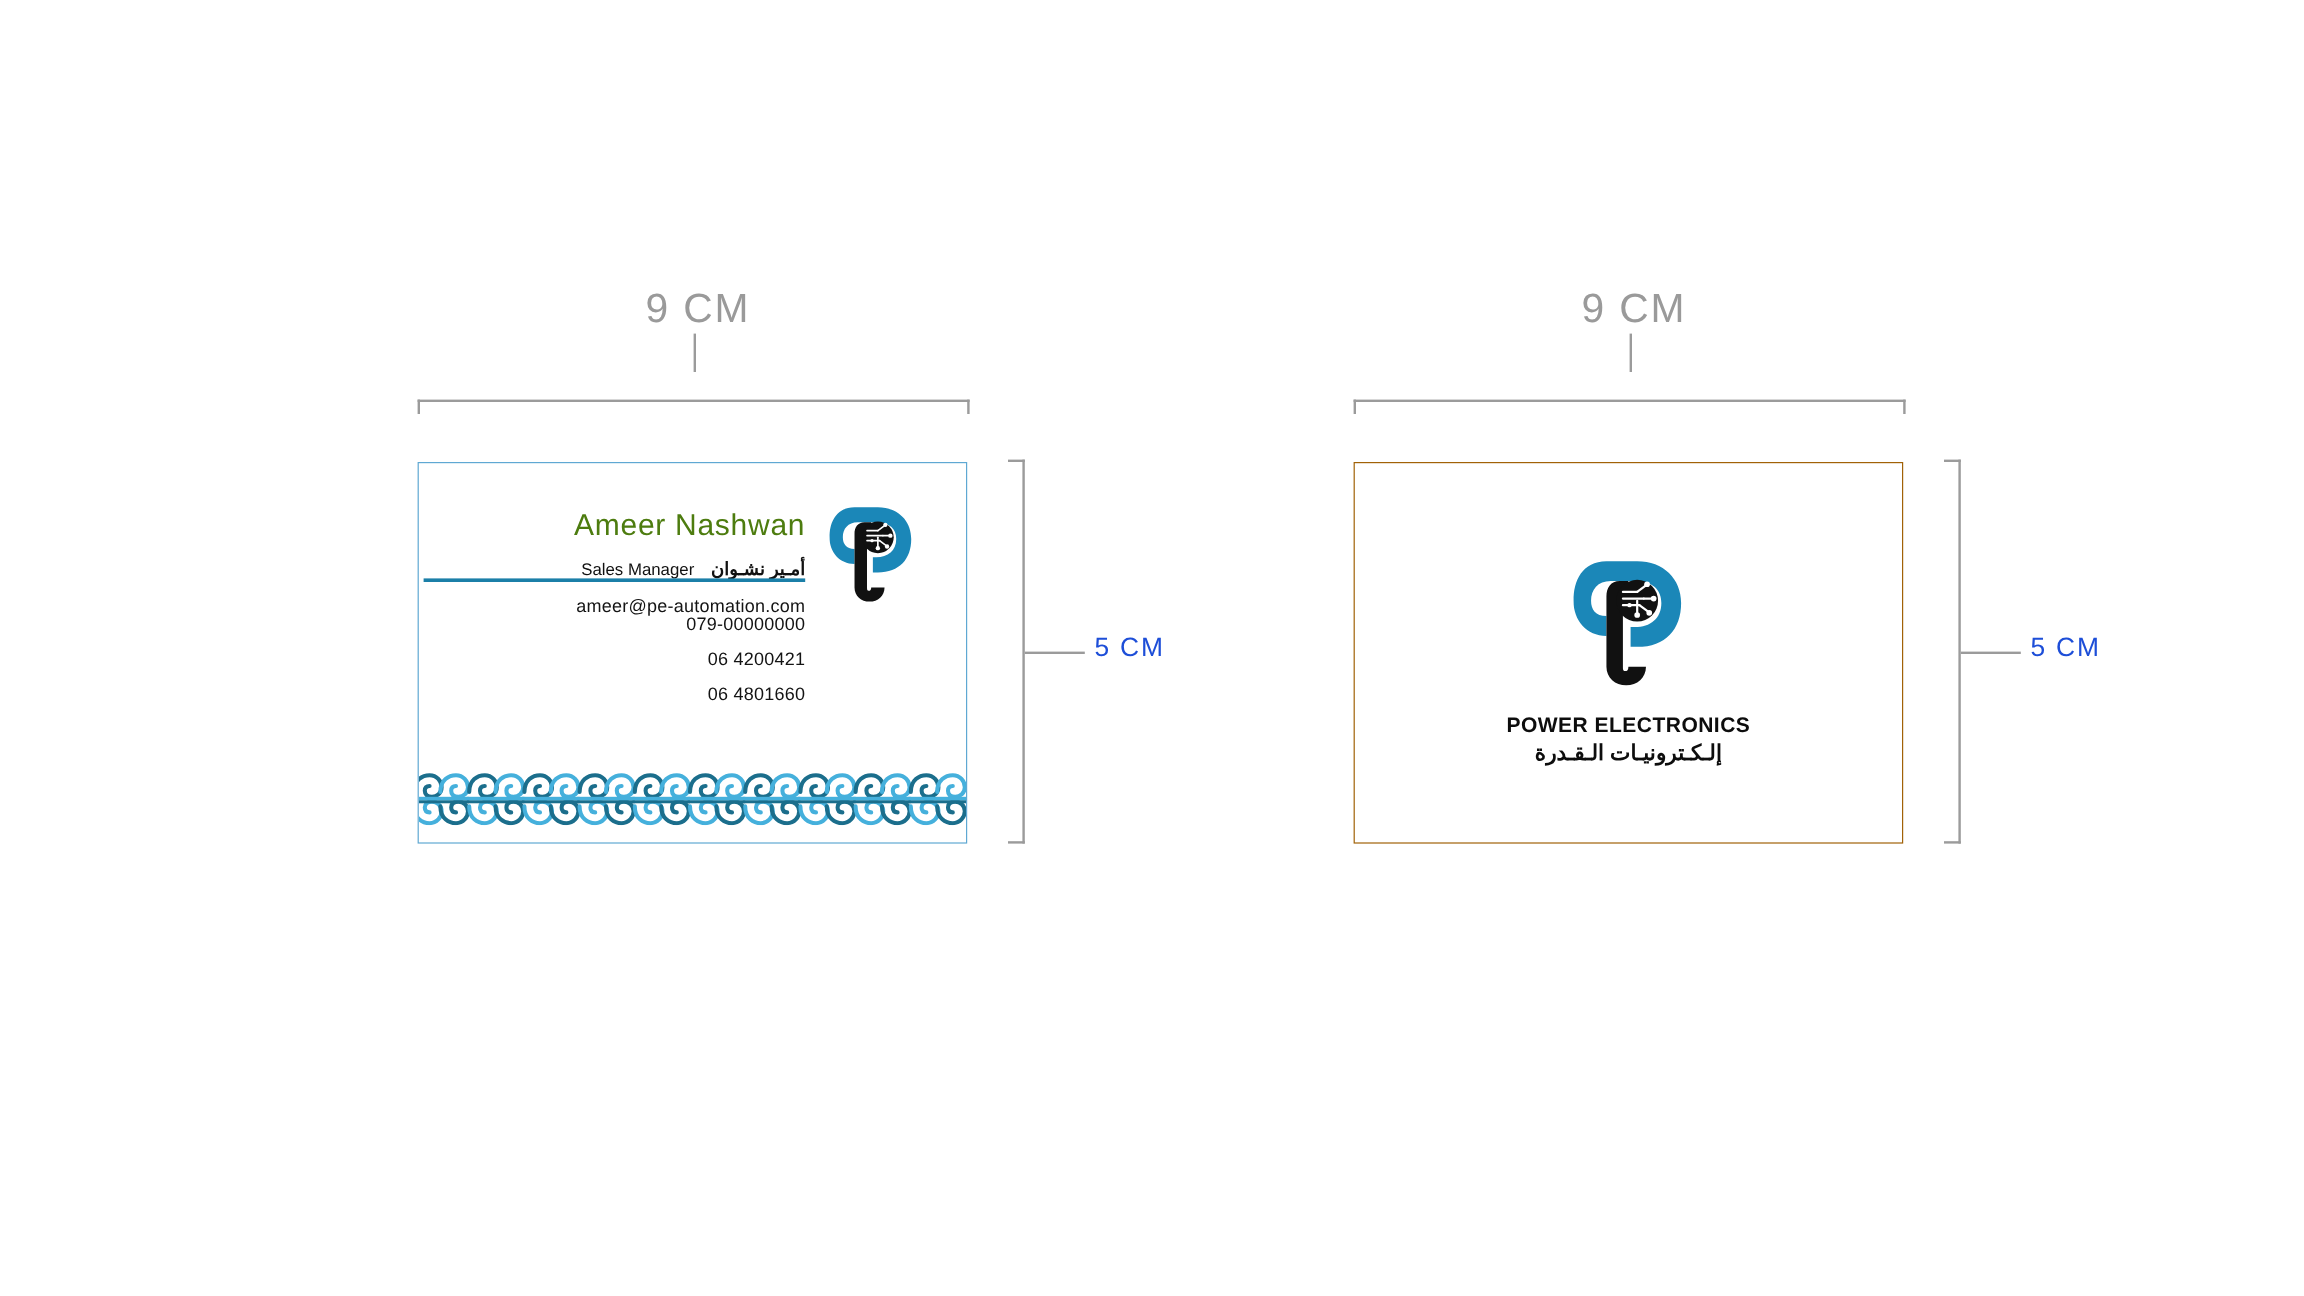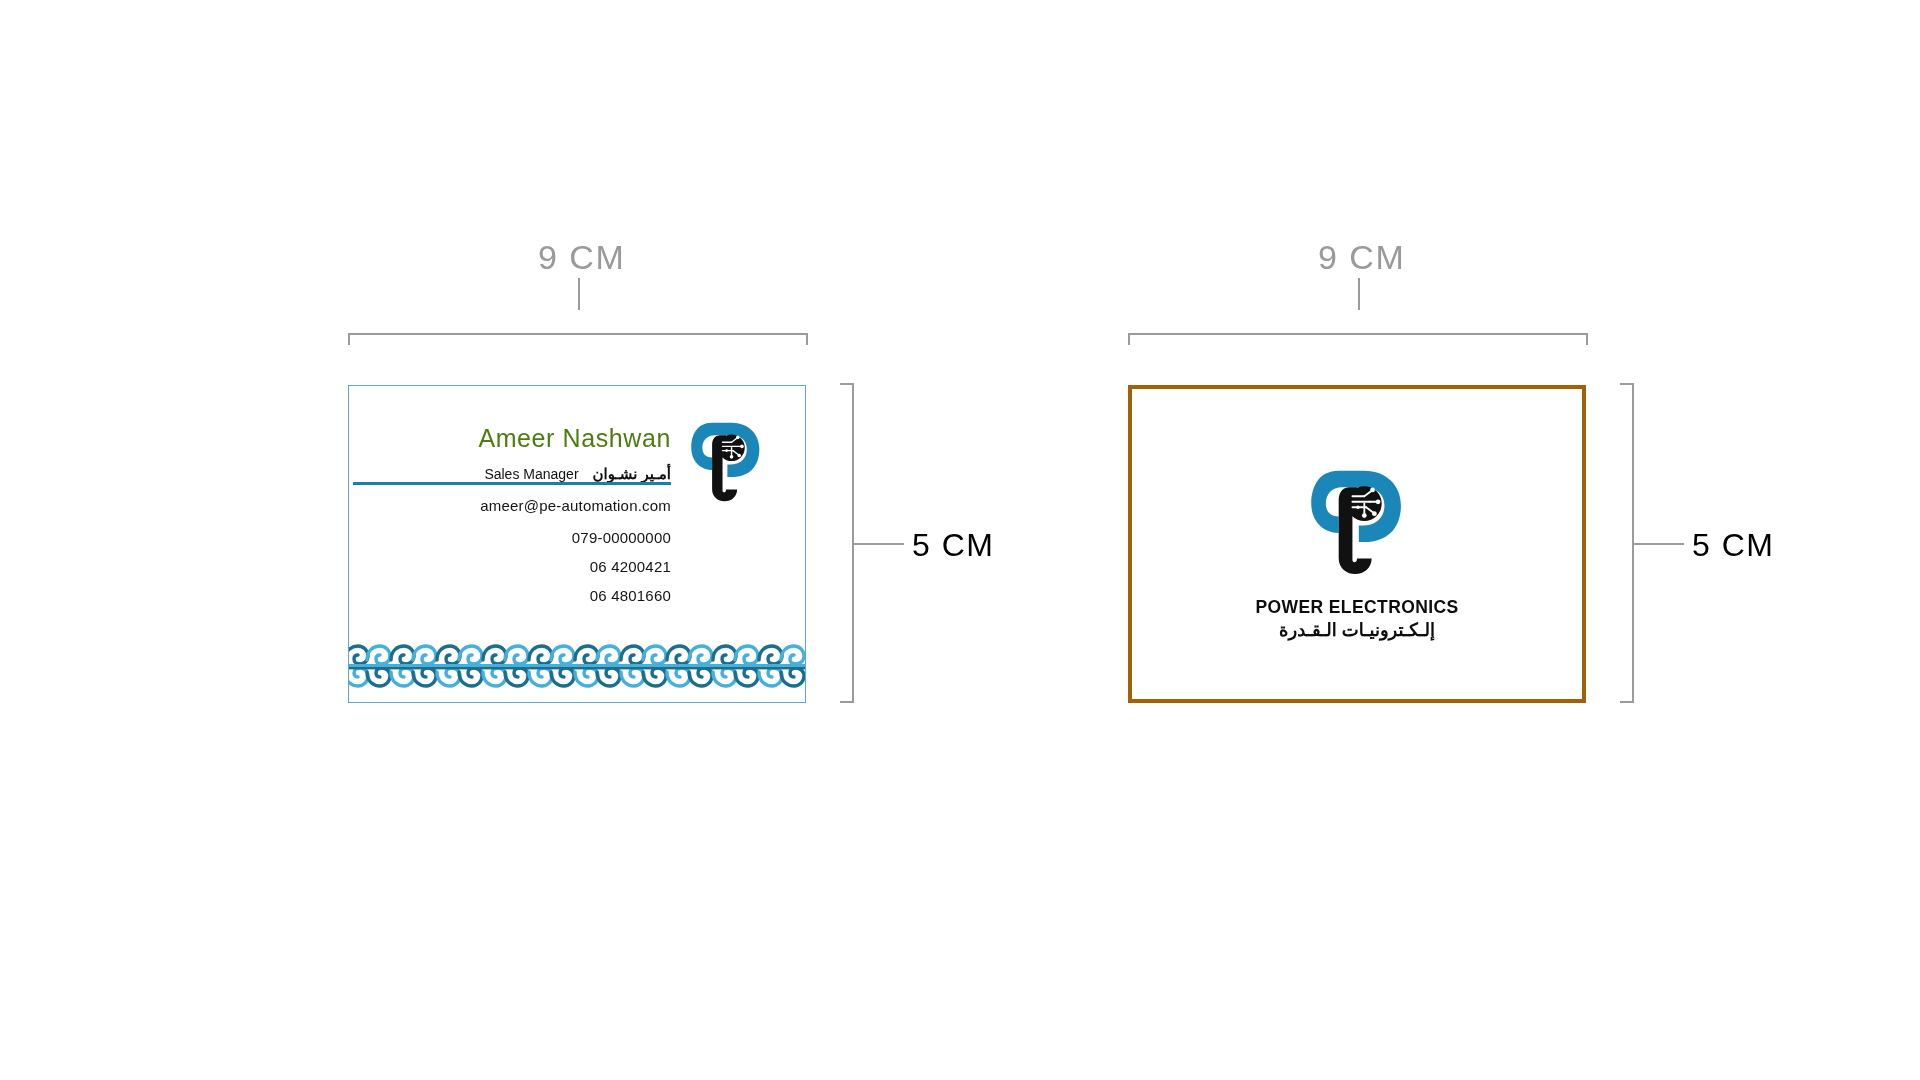--- a/index.html
+++ b/index.html
@@ -38,23 +38,23 @@
   .dim-label-h {
     position: absolute;
     font-size: 34px;
     letter-spacing: 1.5px;
     color: #9a9a9a;
     font-weight: 400;
     white-space: nowrap;
   }
   .dim-label-v {
     position: absolute;
-    font-size: 32px;
+    font-size: 22px;
     letter-spacing: 1.5px;
-    color: #000000;
+    color: #1d4ed8;
     font-weight: 400;
     white-space: nowrap;
   }
 
   
   .bracket-h {
     position: absolute;
     border-top: 2px solid #9b9b9b;
     border-left: 2px solid #9b9b9b;
     border-right: 2px solid #9b9b9b;
@@ -83,21 +83,21 @@
   }
 
   
   .card {
     position: absolute;
     background: #ffffff;
     box-sizing: border-box;
     overflow: hidden;
   }
   .card-front { border: 1px solid #5fa8d3; }
-  .card-back  { border: 4px solid #a16207; }
+  .card-back  { border: 1px solid #a16207; }
 
   
   .name-block {
     position: absolute;
     left: 46px;
     top: 38px;
     width: 276px;
     text-align: right;
   }
   .person-name {
@@ -138,21 +138,21 @@
     width: 276px;
     text-align: right;
   }
   .contact-line {
     font-size: 15px;
     color: #141414;
     letter-spacing: 0.2px;
     line-height: 1.0;
     white-space: nowrap;
   }
-  .contact-email { margin-bottom: 17px; }
+  .contact-email { }
   .contact-phone { margin-bottom: 14px; }
 
   .logo-front {
     position: absolute;
     right: 44px;
     top: 34px;
     width: 70px;
     height: 82px;
   }
 

